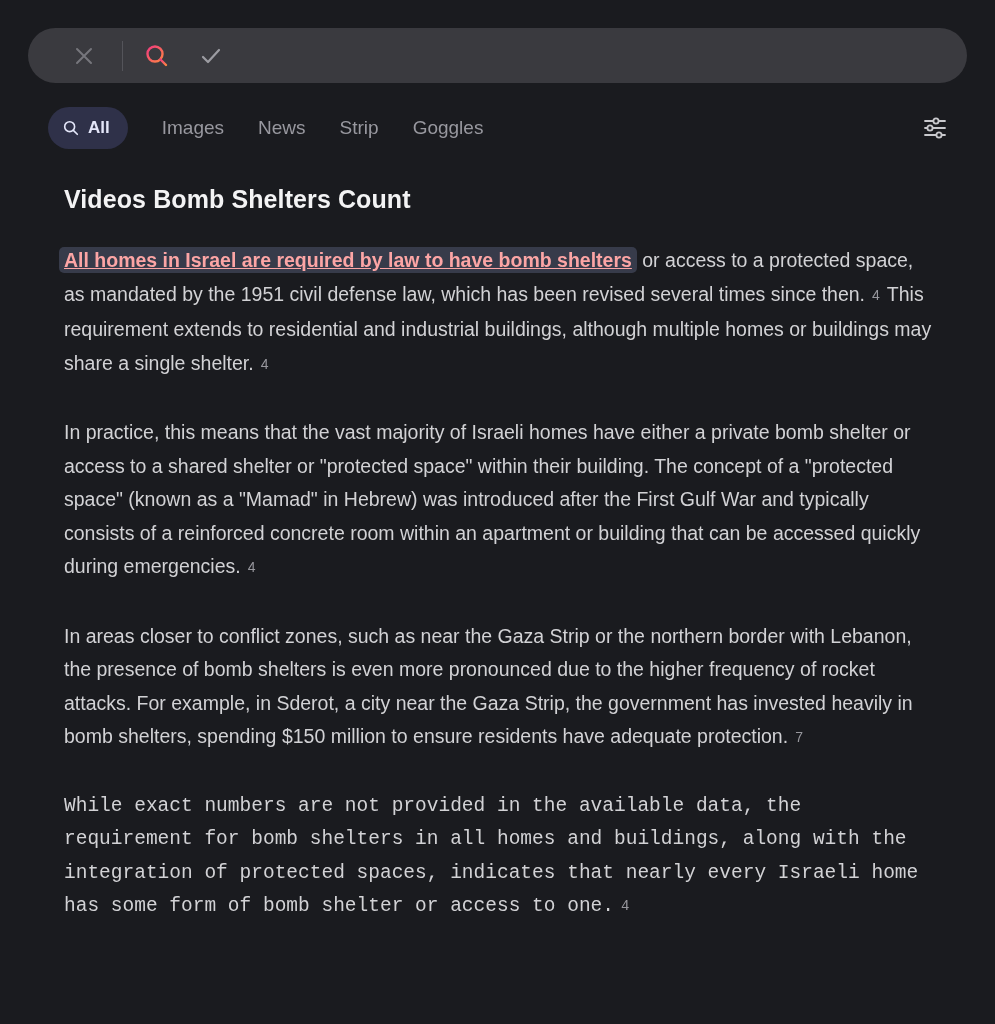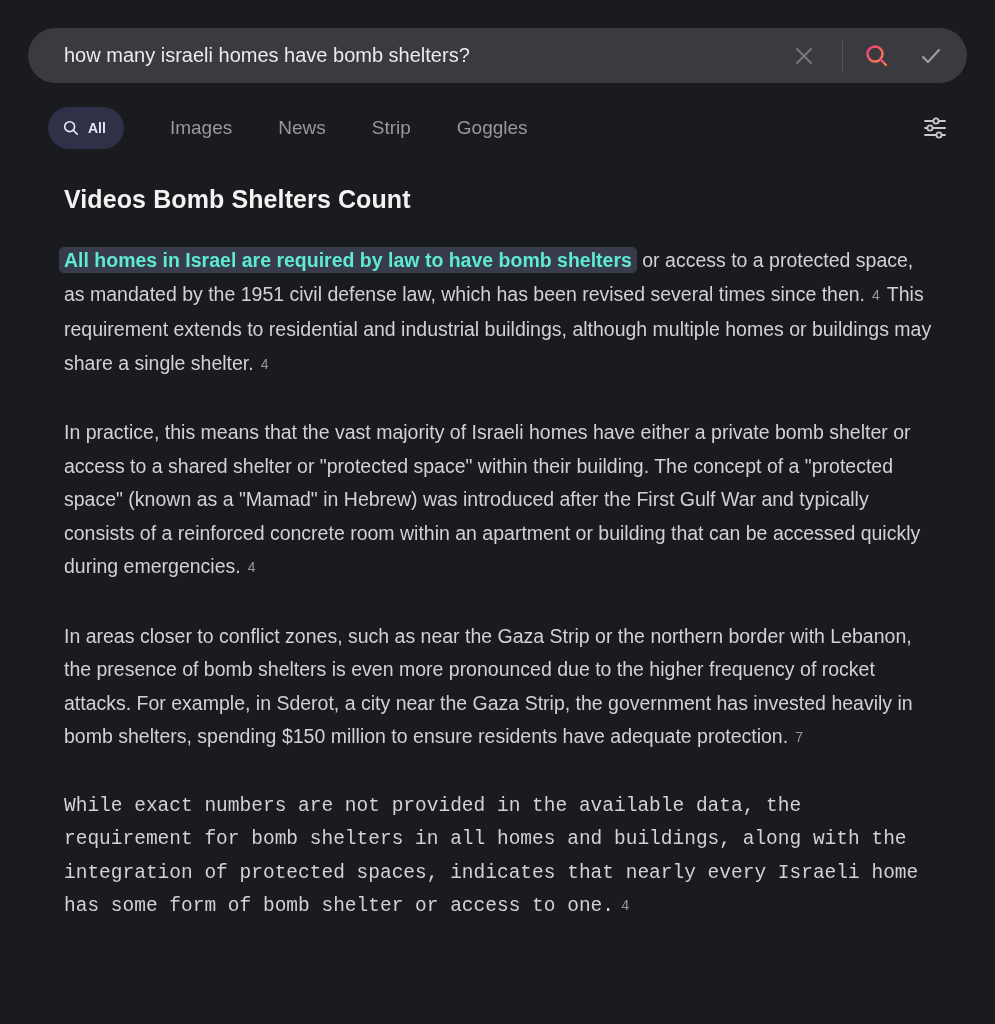--- a/index.html
+++ b/index.html
@@ -48,28 +48,28 @@
     display: flex;
     align-items: center;
   }
   .tab-pill {
     display: flex; align-items: center; gap: 8px;
     background: #2f3149;
     border-radius: 21px;
     height: 42px;
     padding: 0 18px 0 14px;
     color: #e4e6f9;
-    font-size: 14px;
+    font-size: 17px;
     font-weight: 700;
     cursor: pointer;
   }
   .tab {
     color: #98989f;
     font-size: 19px;
-    margin-left: 46px;
+    margin-left: 34px;
     cursor: pointer;
   }
   .filters-btn {
     margin-left: auto;
     width: 40px; height: 40px;
     display: flex; align-items: center; justify-content: center;
     background: transparent; border: none; cursor: pointer;
   }
 
   
@@ -86,40 +86,40 @@
   }
   .para {
     font-size: 19.5px;
     line-height: 33.5px;
     color: #d2d2d5;
     margin-bottom: 34px;
   }
   .para:last-child { margin-bottom: 0; font-family: Liberation Mono, monospace; }
   .highlight {
     font-weight: 700;
-    color: #5eead4;
+    color: #fca5a5;
     background: #373b4a;
     border-radius: 5px;
     padding: 2px 5px;
     margin-left: -5px;
+    text-decoration: underline;
   }
   .cite {
     font-size: 14px;
     color: #97979d;
     margin: 0 7px;
     position: relative;
     top: -1px;
     cursor: pointer;
   }
 </style>
 </head>
 <body>
 
 <div class="search-bar">
-  <input type="text" value="how many israeli homes have bomb shelters?" style="">
 
   <button class="iconbtn" title="">
     <svg width="22" height="22" viewBox="0 0 22 22">
       <path d="M4 4 L18 18 M18 4 L4 18" stroke="#76767c" stroke-width="2" stroke-linecap="round" fill="none"></path>
     </svg>
   </button>
 
   <div class="bar-divider"></div>
 
   <button class="iconbtn search-submit">

